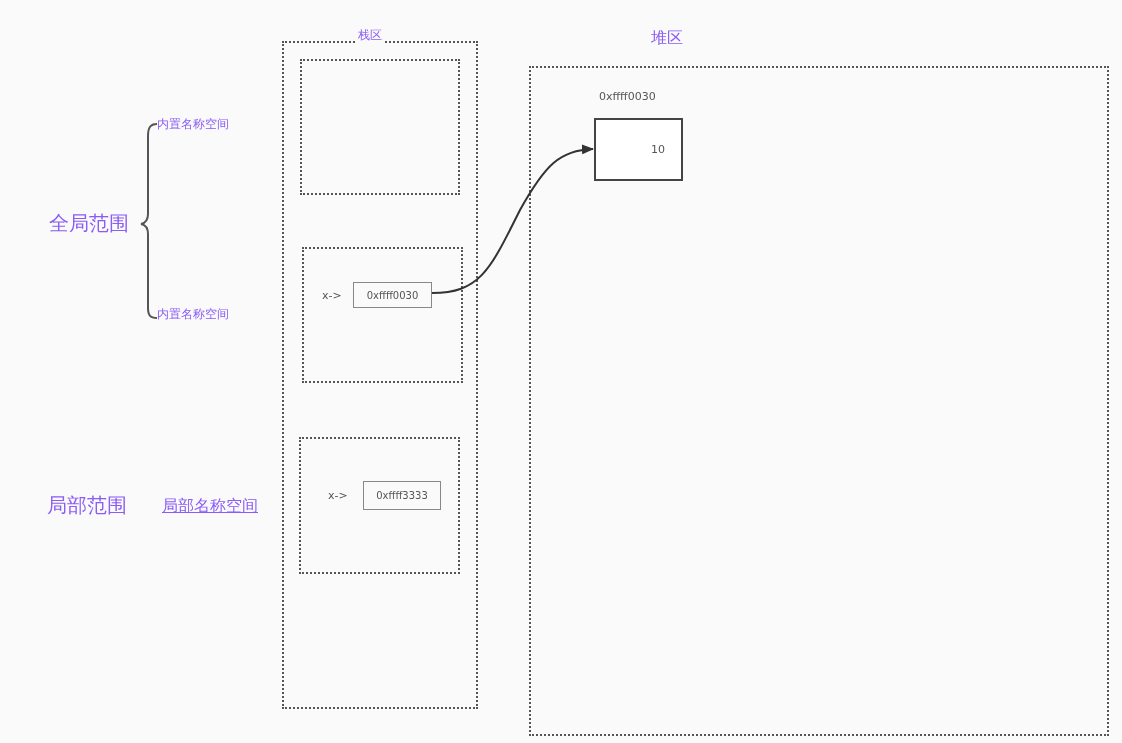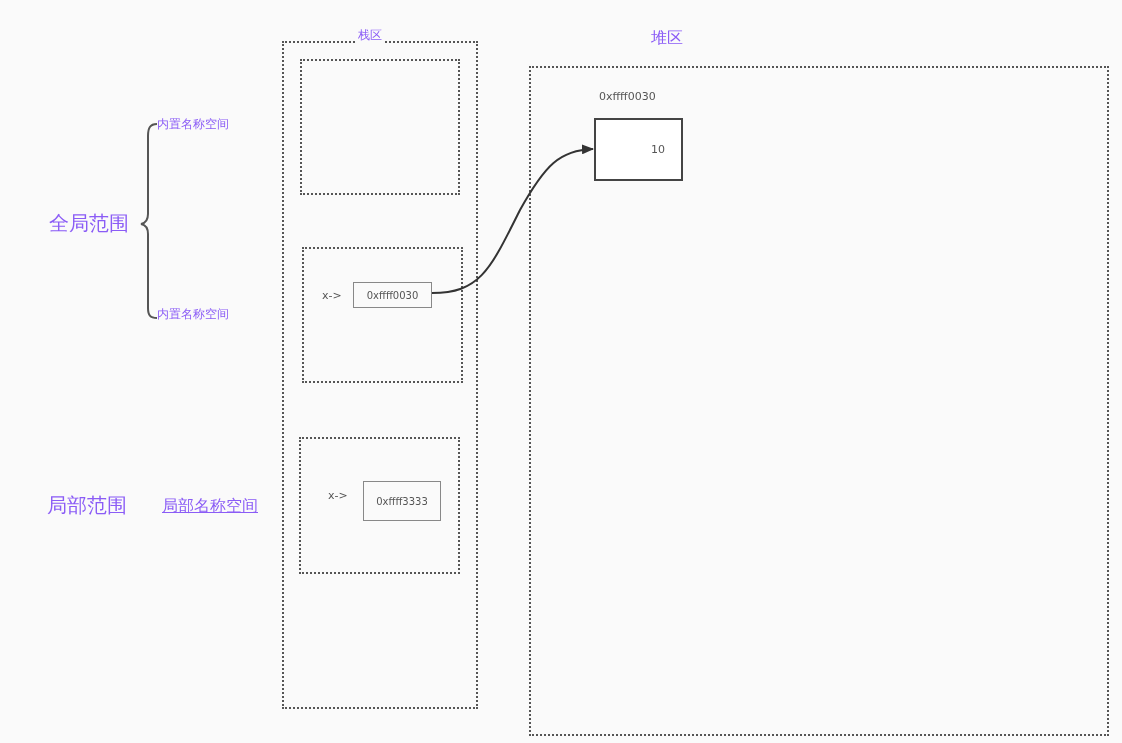--- a/index.html
+++ b/index.html
@@ -36,21 +36,21 @@
 <div class="dotted" style="left:300px; top:59px; width:160px; height:136px;"></div>
 
 <div class="dotted" style="left:302px; top:247px; width:161px; height:136px;"></div>
 <div class="label tiny" style="left:322px; top:289px; font-size:11px;">x-&gt;</div>
 <div class="cell" style="left:353px; top:282px; width:79px; height:26px;">
   <span>0xffff0030</span>
 </div>
 
 <div class="dotted" style="left:299px; top:437px; width:161px; height:137px;"></div>
 <div class="label tiny" style="left:328px; top:489px; font-size:11px;">x-&gt;</div>
-<div class="cell" style="left:363px; top:481px; width:78px; height:40px;">
+<div class="cell" style="left:363px; top:481px; width:78px; height:29px;">
   <span>0xffff3333</span>
 </div>
 
 <div class="dotted" style="left:529px; top:66px; width:580px; height:670px;"></div>
 <div class="label" style="left:651px; top:28px; font-size:16px;">堆区</div>
 <div class="label small" style="left:599px; top:90px;">0xffff0030</div>
 <div class="heap-cell" style="left:594px; top:118px; width:89px; height:63px;">
   <span>10</span>
 </div>
 

